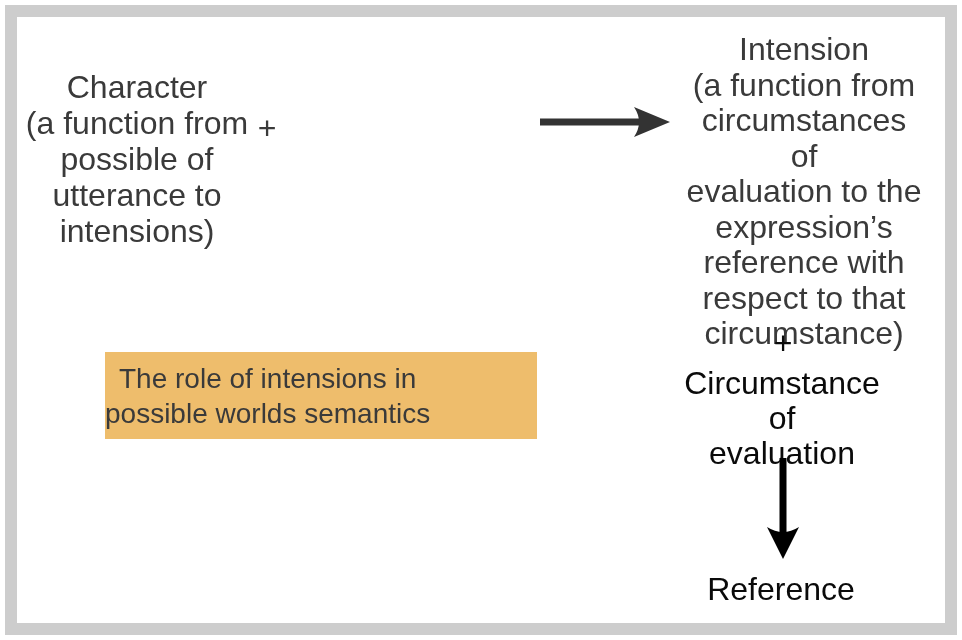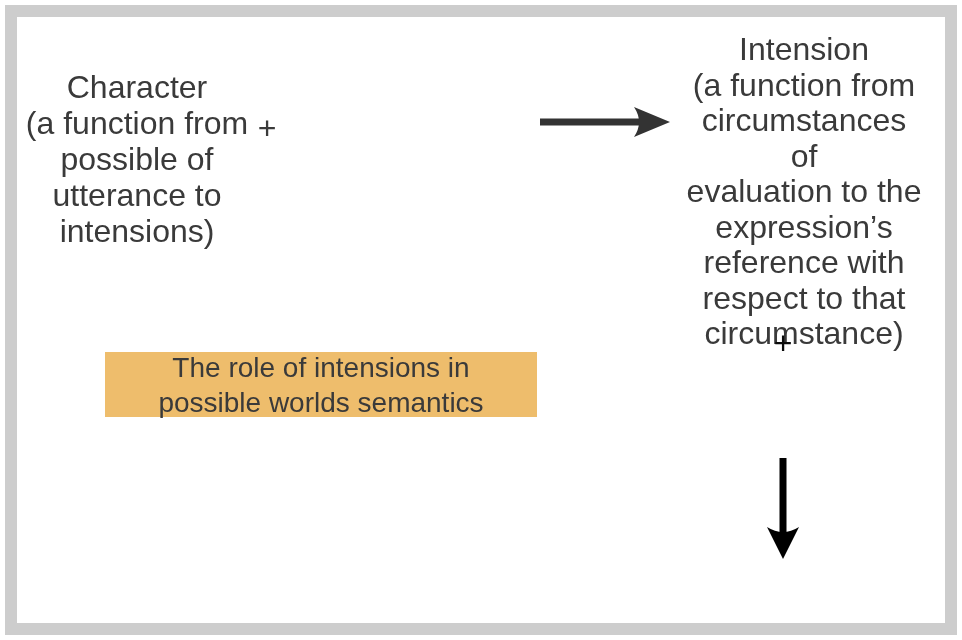--- a/index.html
+++ b/index.html
@@ -51,25 +51,25 @@
     color: var(--arrow-gray);
   }
   .arrow-down {
     position: absolute;
     left: 765px; top: 458px;
     color: var(--arrow-black);
   }
   .caption-box {
     position: absolute;
     left: 105px; top: 352px;
-    width: 432px; height: 65px;
+    width: 432px; height: 87px;
     background: var(--highlight-bg);
     display: flex;
     align-items: center;
-    justify-content: center;
+    justify-content: flex-start;
   }
   .caption-text {
     font-size: 28px;
     line-height: 35px;
     text-align: center;
     white-space: pre-line;
     color: var(--text-gray);
   }
 </style>
 </head>
@@ -99,27 +99,30 @@
 (a function from
 circumstances of
 evaluation to the
 expression’s
 reference with
 respect to that
 circumstance)</div>
 
   <div class="label black plus-right">+</div>
 
+  <div class="label black circumstance-block">Circumstance of
+evaluation</div>
 
   <span class="arrow-down">
     <svg width="36" height="102" viewBox="0 0 36 102">
       <rect x="14.5" y="0" width="7" height="76" fill="currentColor"></rect>
       <path d="M18,101 L2,69 Q18,79 34,69 Z" fill="currentColor"></path>
     </svg>
   </span>
 
+  <div class="label black reference-label">Reference</div>
 
   <div class="caption-box">
     <div class="caption-text">The role of intensions in
 possible worlds semantics</div>
   </div>
 
 </div>
 
 </body></html>

